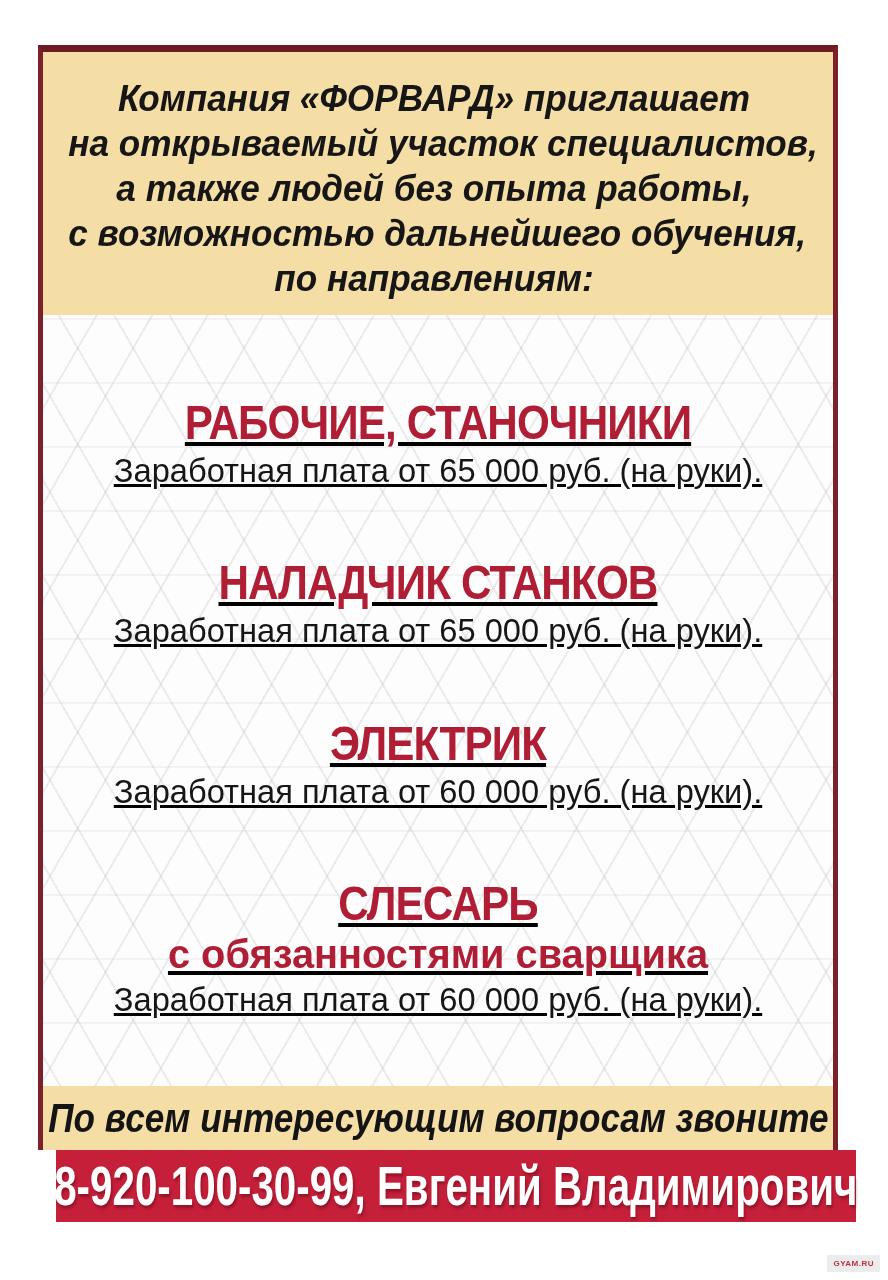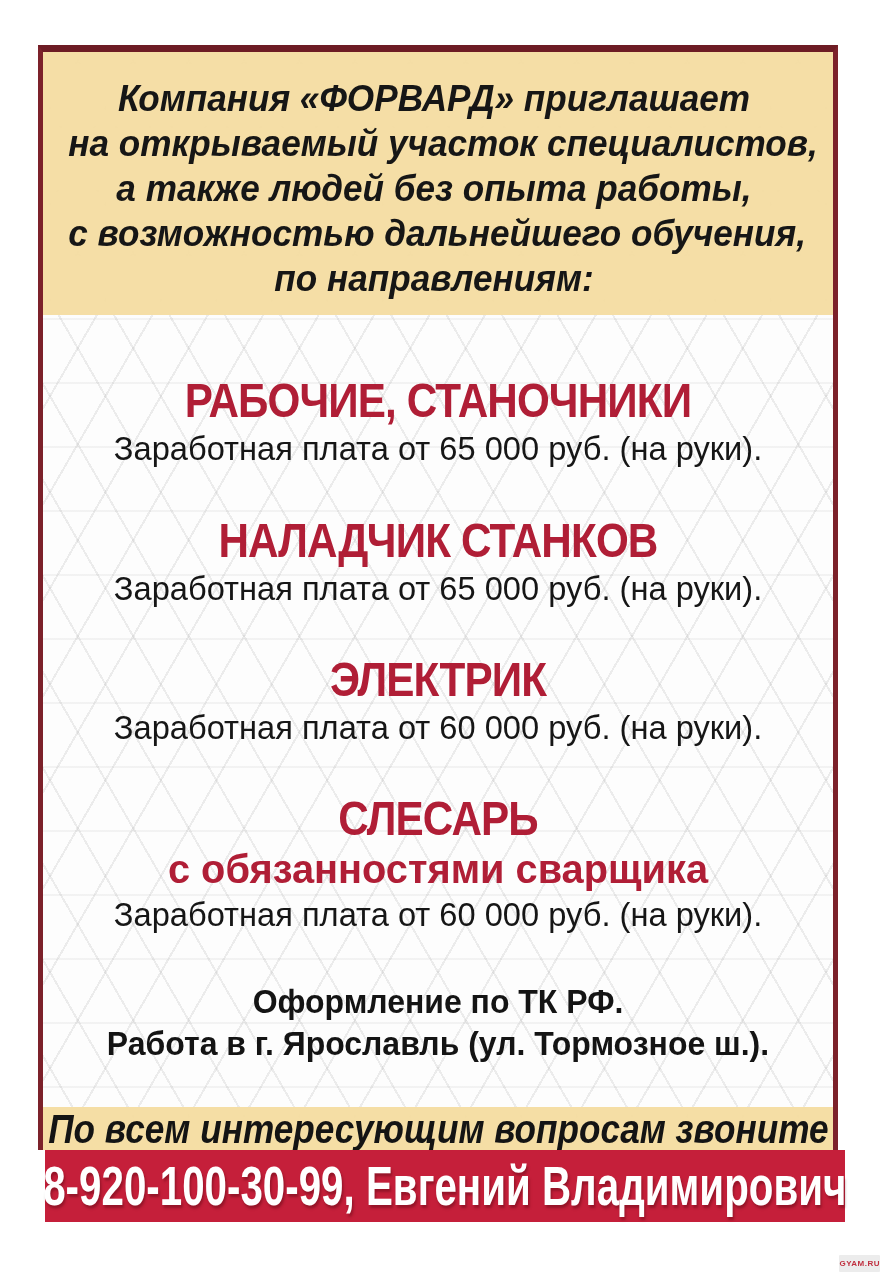--- a/index.html
+++ b/index.html
@@ -41,21 +41,21 @@
     color:#161616;
     white-space:nowrap;
     transform:scaleX(.95); transform-origin:center;
   }
 
   
   .body {
     flex:1 1 auto;
     padding-top:16px;
     text-align:center;
-    display:flex; flex-direction:column; justify-content:space-evenly;
+    display:flex; flex-direction:column; justify-content:space-evenly;text-decoration:underline;
   }
   .job { }
   .job-title {
     display:block;
     font-size:48px; line-height:53px;
     font-weight:bold;
     color:#b01e36;
     white-space:nowrap; letter-spacing:-1px;
     transform:scaleX(.88); transform-origin:center;
   }
@@ -80,55 +80,55 @@
     font-size:34px; line-height:42px;
     font-weight:bold;
     color:#141414;
     white-space:nowrap;
     transform:scaleX(.94); transform-origin:center;
   }
 
   
   .call-banner {
     background:rgba(245,221,162,.97);
-    height:43px;
+    height:64px;
     display:flex; align-items:center; justify-content:center;
   }
   .call-banner-text {
     font-size:40px; line-height:44px;
     font-weight:bold; font-style:italic;
     color:#141414;
     white-space:nowrap;
     transform:scaleX(.88); transform-origin:center;
   }
 
   
   .phone-bar {
-    position:absolute; left:45px; top:1150px;
+    position:absolute; left:56px; top:1150px;
     width:800px; height:72px;
     background:#c51f3a;
     display:flex; align-items:center; justify-content:center;
   }
   .phone-bar-text {
     color:#ffffff;
     font-size:56px; line-height:60px;
     font-weight:bold;
     white-space:nowrap; letter-spacing:0px;
     transform:scaleX(.72); transform-origin:center;
     text-shadow:2px 3px 3px rgba(60,0,10,.35);
   }
 
   
   .watermark {
     position:absolute; right:8px; bottom:8px;
     background:#ececec;
     color:#c03040;
     font-size:8px; font-weight:bold;
     letter-spacing:.5px;
-    padding:4px 0;
+    padding:4px 6px;
     border-radius:1px;
   }
 </style>
 </head>
 <body>
 
 <div class="page">
 
   <div class="frame">
 
@@ -158,24 +158,20 @@
         <span class="job-salary">Заработная плата от 60 000 руб. (на руки).</span>
       </div>
 
       <div class="job">
         <span class="job-title">СЛЕСАРЬ</span>
         <span class="job-subtitle">с обязанностями сварщика</span>
         <span class="job-salary">Заработная плата от 60 000 руб. (на руки).</span>
       </div>
 
 
-      <div>
-        <span class="info-line">Оформление по ТК РФ.</span>
-        <span class="info-line">Работа в г. Ярославль (ул. Тормозное ш.).</span>
-      </div>
 
     </div>
 
     <div class="call-banner">
       <span class="call-banner-text">По всем интересующим вопросам звоните</span>
     </div>
 
   </div>
 
   <div class="phone-bar">

